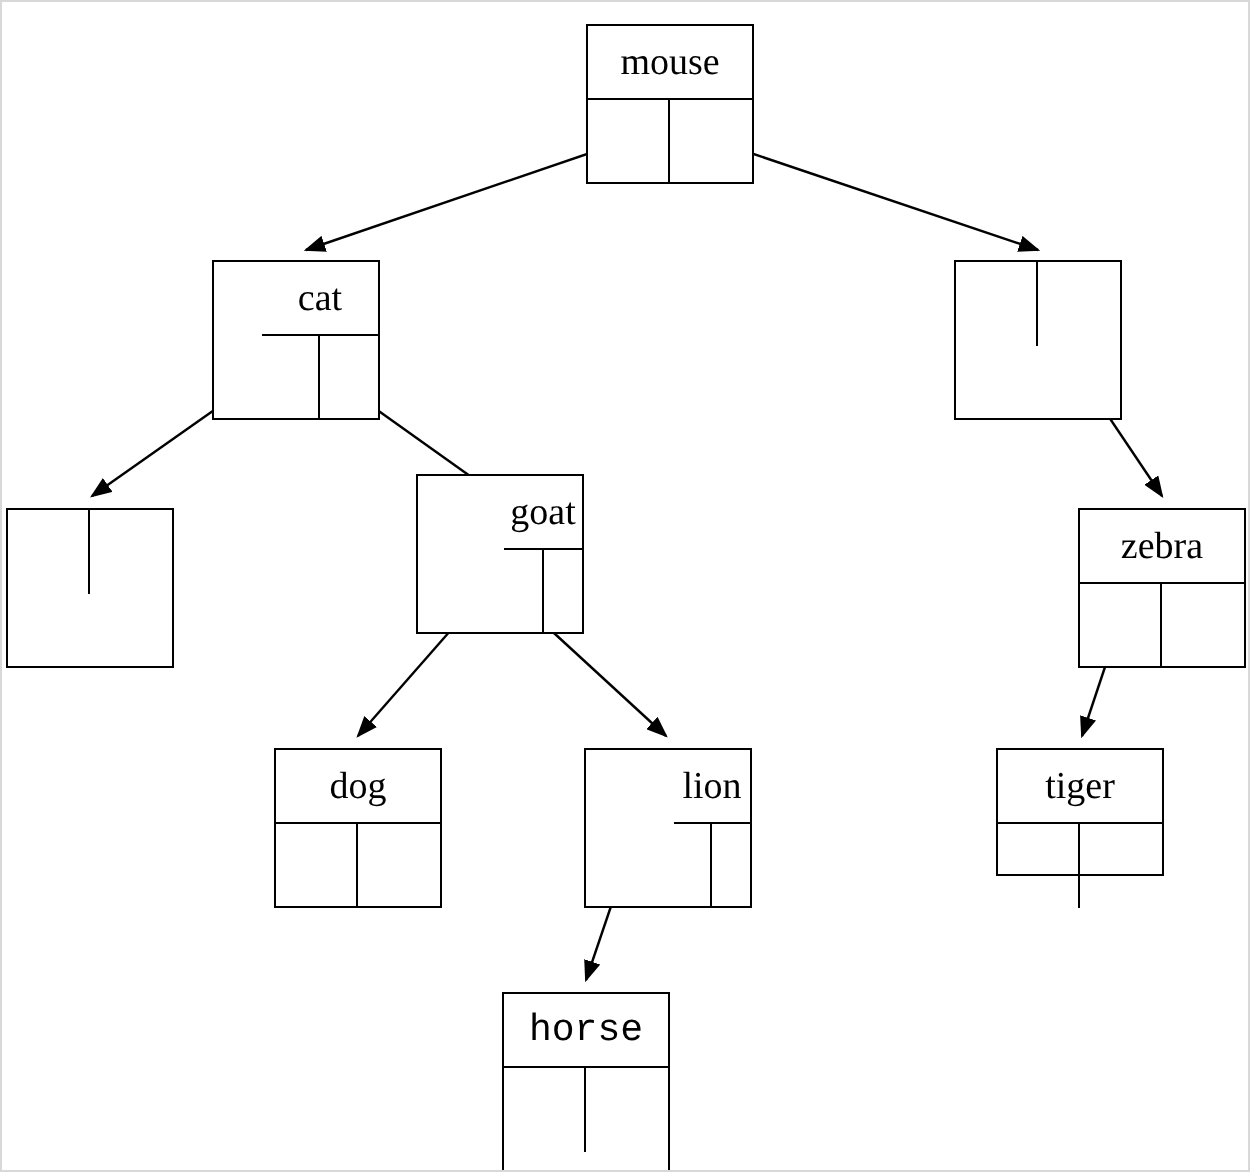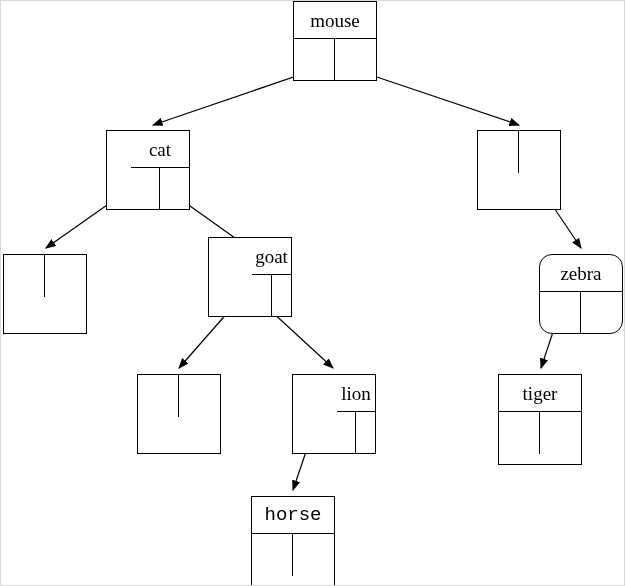--- a/index.html
+++ b/index.html
@@ -74,21 +74,21 @@
         <line x1="126" y1="190" x2="45" y2="247" stroke="#000000" stroke-width="1.2" marker-end="url(#arrowhead)"></line>
         <line x1="168" y1="190" x2="248" y2="247" stroke="#000000" stroke-width="1.2" marker-end="url(#arrowhead)"></line>
         <line x1="539" y1="186" x2="580" y2="247" stroke="#000000" stroke-width="1.2" marker-end="url(#arrowhead)"></line>
         <line x1="228" y1="310" x2="178" y2="367" stroke="#000000" stroke-width="1.2" marker-end="url(#arrowhead)"></line>
         <line x1="270" y1="310" x2="332" y2="367" stroke="#000000" stroke-width="1.2" marker-end="url(#arrowhead)"></line>
         <line x1="559" y1="310" x2="540" y2="367" stroke="#000000" stroke-width="1.2" marker-end="url(#arrowhead)"></line>
         <line x1="312" y1="430" x2="292" y2="489" stroke="#000000" stroke-width="1.2" marker-end="url(#arrowhead)"></line>
       </g>
   </svg>
   <div id="nodes-layer">
-      <div class="node" style="left: 292px; top: 0; width: 84px; height: 80px; font-family: Liberation Serif, serif;">
+      <div class="node" style="left: 292px; top: 11px; width: 84px; height: 80px; font-family: Liberation Serif, serif;">
         <div class="node-label">mouse</div>
         <div class="node-ptrs">
           <div class="ptr-cell left"></div>
           <div class="ptr-cell right"></div>
         </div>
       </div>
       <div class="node" style="left: 105px; top: 129px; width: 84px; height: 80px; padding-left: 24px;">
         <div class="node-label">cat</div>
         <div class="node-ptrs">
           <div class="ptr-cell left"></div>
@@ -107,41 +107,42 @@
           <div class="ptr-cell right"></div>
         </div>
       </div>
       <div class="node" style="left: 207px; top: 236px; width: 84px; height: 80px; padding-left: 43px;">
         <div class="node-label">goat</div>
         <div class="node-ptrs">
           <div class="ptr-cell left"></div>
           <div class="ptr-cell right"></div>
         </div>
       </div>
-      <div class="node" style="left: 538px; top: 253px; width: 84px; height: 80px; border-radius: 13px;">
+      <div class="node" style="left: 538px; top: 253px; width: 84px; height: 80px;">
         <div class="node-label">zebra</div>
         <div class="node-ptrs">
           <div class="ptr-cell left"></div>
           <div class="ptr-cell right"></div>
         </div>
       </div>
       <div class="node" style="left: 136px; top: 373px; width: 84px; height: 80px;">
+        <div class="node-label">dog</div>
         <div class="node-ptrs">
           <div class="ptr-cell left"></div>
           <div class="ptr-cell right"></div>
         </div>
       </div>
       <div class="node" style="left: 291px; top: 373px; width: 84px; height: 80px; padding-left: 44px;">
         <div class="node-label">lion</div>
         <div class="node-ptrs">
           <div class="ptr-cell left"></div>
           <div class="ptr-cell right"></div>
         </div>
       </div>
-      <div class="node" style="left: 497px; top: 373px; width: 84px; height: 91px;">
+      <div class="node" style="left: 497px; top: 373px; width: 84px; height: 64px;">
         <div class="node-label">tiger</div>
         <div class="node-ptrs">
           <div class="ptr-cell left"></div>
           <div class="ptr-cell right"></div>
         </div>
       </div>
       <div class="node" style="left: 250px; top: 495px; width: 84px; height: 100px; font-family: Liberation Mono, monospace;">
         <div class="node-label">horse</div>
         <div class="node-ptrs">
           <div class="ptr-cell left"></div>

